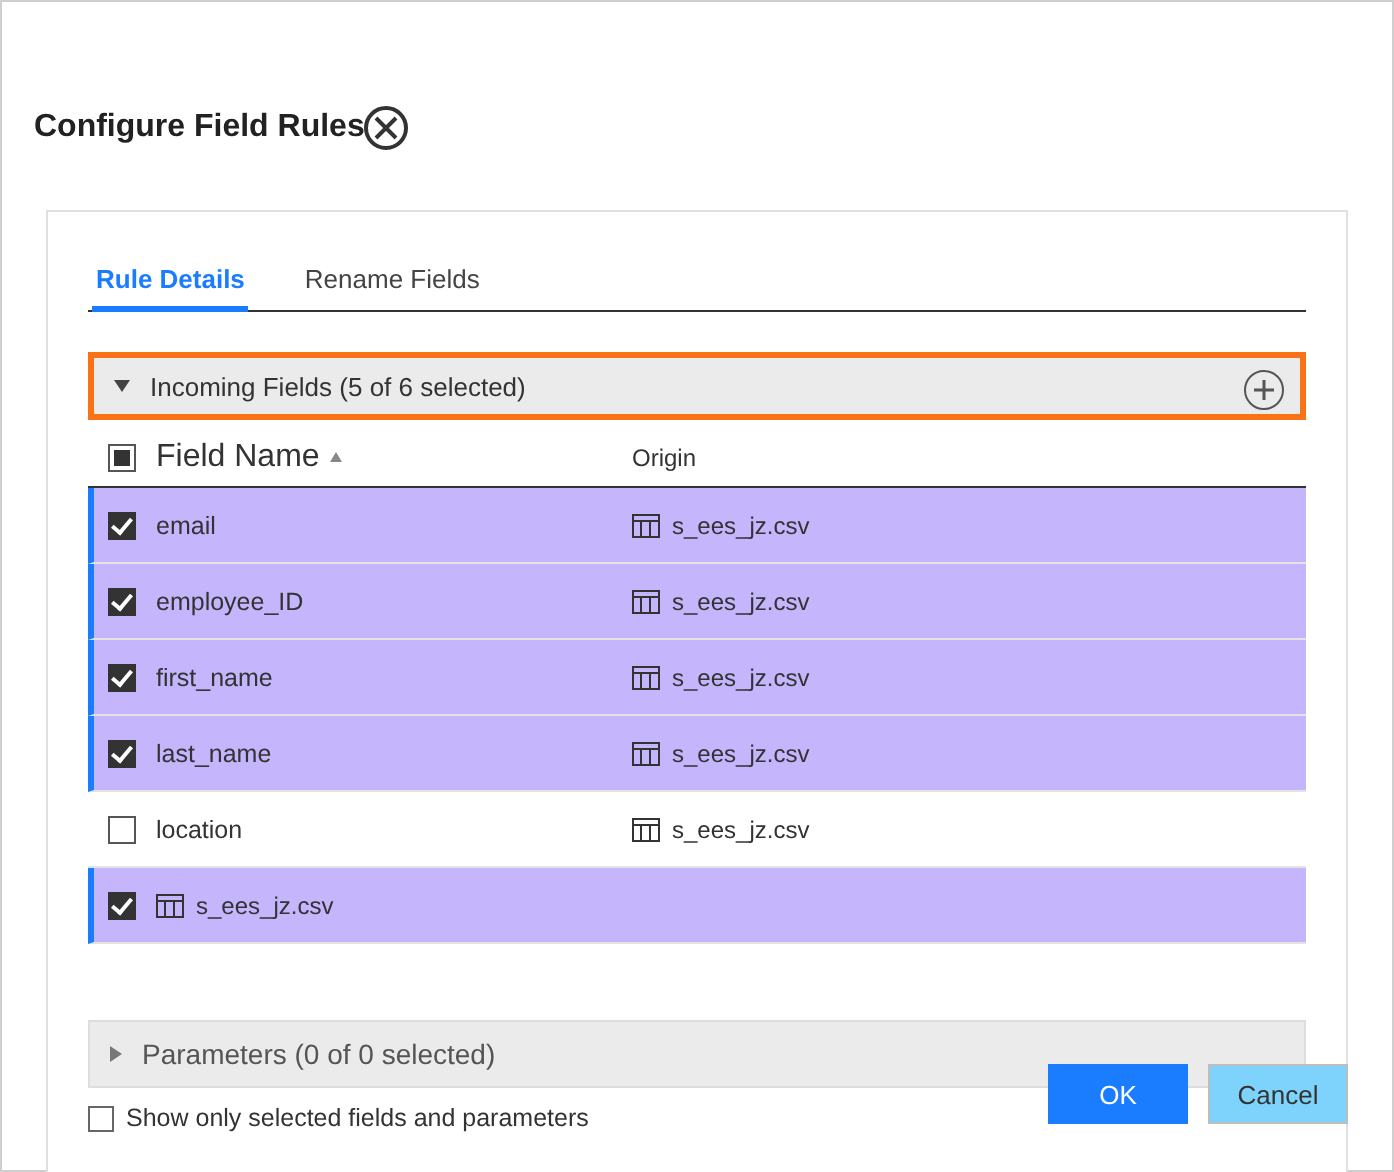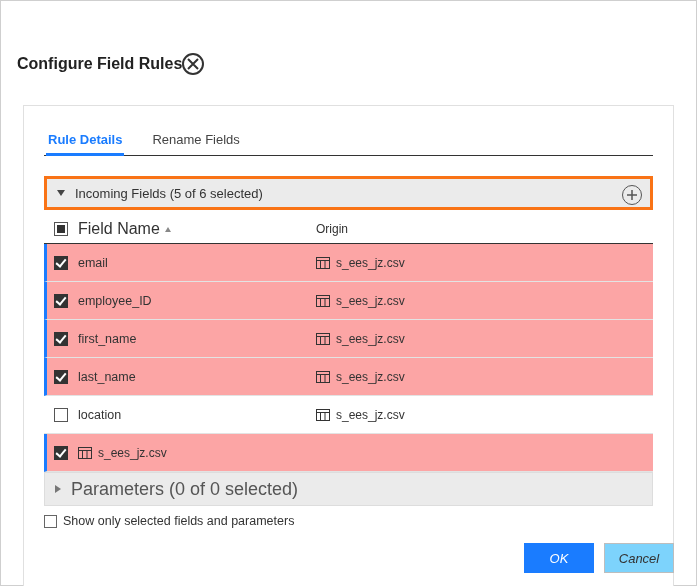--- a/index.html
+++ b/index.html
@@ -140,21 +140,21 @@
   .rows { }
   .row {
     display:flex;
     align-items:center;
     height:38px;
     padding: 0 10px;
     border-bottom:1px solid #e3e3e3;
     position:relative;
   }
   .row.sel {
-    background:#fca5a5;
+    background:#c4b5fd;
     border-left:3px solid #1a7cff;
     padding-left:7px;
   }
   .row .cb {
     width:14px; height:14px;
     border:1px solid #555;
     margin-right:10px;
     background:#fff;
     cursor:pointer;
     position:relative;
@@ -179,21 +179,22 @@
   }
   .table-icon svg{ width:14px; height:12px; }
 
   .param-header {
     background:#ebebeb;
     border:1px solid #ddd;
     height:30px;
     display:flex; align-items:center;
     padding:16px 10px;
     color:#555;
-    font-size:18px;
+    font-size:14px;
+    margin-top:38px;
   }
   .param-header .expander-r {
     width:0; height:0;
     border-top:4px solid transparent;
     border-bottom:4px solid transparent;
     border-left:6px solid #777;
     margin-right:10px;
     cursor:pointer;
   }
 
@@ -205,22 +206,22 @@
   }
   .showonly .cb2 {
     width:13px; height:13px;
     border:1px solid #666;
     background:#fff;
     cursor:pointer;
   }
 
   .footer {
     position:absolute;
-    right:22px; bottom:12px;
-    display:flex; gap:10px;font-style:italic;
+    right:22px; bottom:23px;
+    display:flex; gap:10px;
   }
   .btn {
     min-width:70px;
     height:30px;
     border:1px solid #bdbdbd;
     background:#7dd3fc;
     display:flex; align-items:center; justify-content:center;
     font-size:13px;
     color:#333;
     cursor:pointer;

